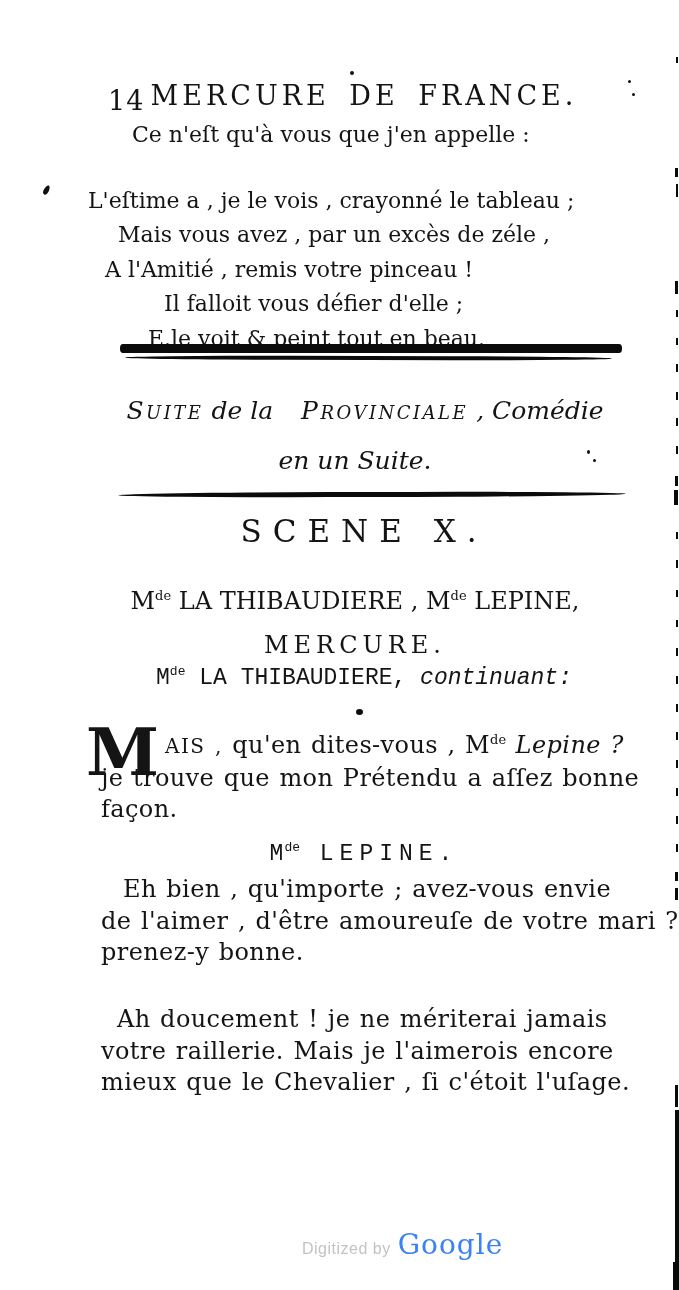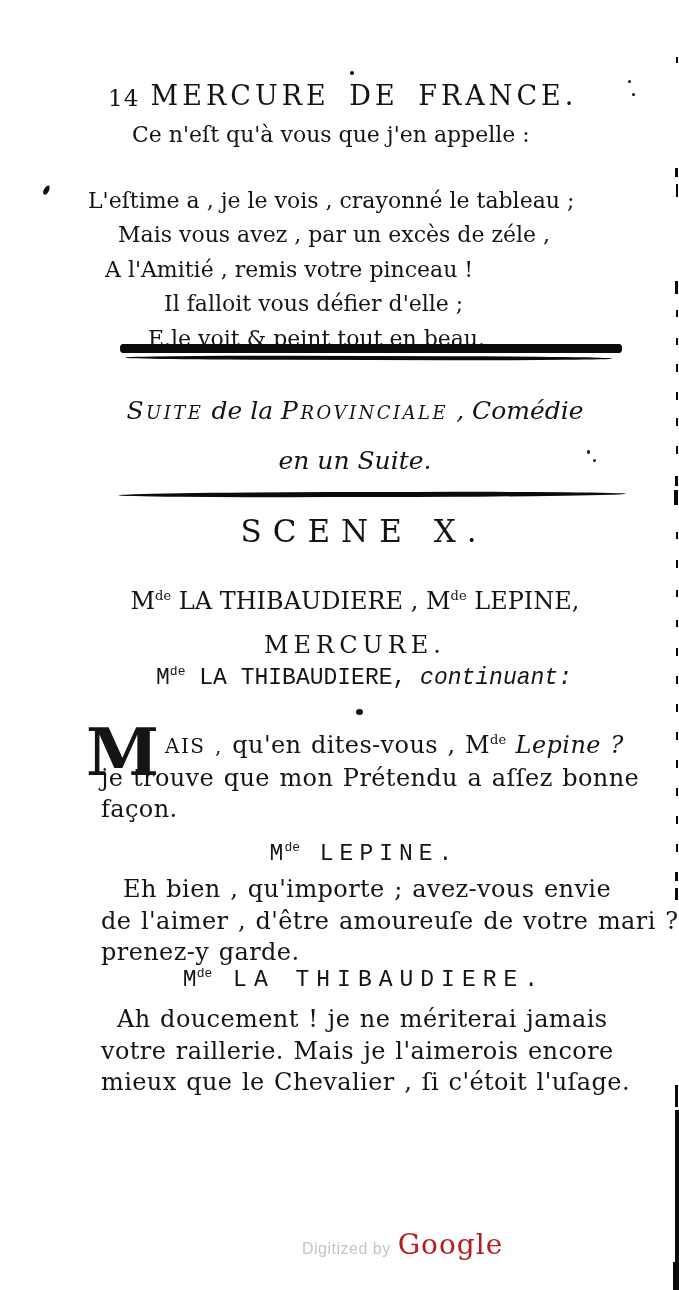--- a/index.html
+++ b/index.html
@@ -1,41 +1,41 @@
 <!DOCTYPE html>
 <html><head>
 <meta charset="utf-8">
 <style>
   html,body{margin:0;padding:0;background:#e9e9e9;}
   .screen{position:relative;width:679px;height:1290px;background:#ffffff;overflow:hidden;
           font-family:"DejaVu Serif", serif;color:#141414;}
 
   
   .hdr{position:absolute;left:88px;top:80px;width:552px;text-align:center;}
-  .pagenum{position:absolute;left:20px;top:5px;font-size:23px;letter-spacing:1px;}
+  .pagenum{position:absolute;left:20px;top:5px;font-size:27px;letter-spacing:1px;}
   .runtitle{font-size:27px;letter-spacing:4px;word-spacing:7px;white-space:nowrap;}
 
   
   .verse{position:absolute;left:88px;top:118px;width:552px;font-size:22px;line-height:34.5px;}
   .verse div{white-space:nowrap;}
   .v1{padding-left:44px;}.v2{padding-left:0;margin-top:31px;}.v3{padding-left:30px;}
   .v4{padding-left:17px;}.v5{padding-left:76px;}.v6{padding-left:60px;}
 
   
   .rule1{position:absolute;left:120px;top:344px;width:502px;}
   .rule1 .bar1{height:9px;background:#0b0b0b;border-radius:3px/4px;}
   .rule1 .bar2{height:4px;margin-top:3px;margin-left:5px;width:97%;background:#0b0b0b;
                border-radius:50%/3px;transform:rotate(.12deg);}
   .rule2{position:absolute;left:118px;top:492px;width:508px;height:5px;background:#0b0b0b;
          border-radius:50%/3px;transform:rotate(-.15deg);}
 
   
   .suite{position:absolute;left:70px;top:386px;width:570px;text-align:center;
          font-style:italic;font-size:25px;line-height:50px;}
-  .sc{font-variant:small-caps;letter-spacing:2.5px;}
+  .sc{font-variant:small-caps;letter-spacing:2.5px;margin-left:20px;}
 
   
   .scene-h{position:absolute;left:88px;top:513px;width:552px;text-align:center;
            font-size:31px;letter-spacing:11px;white-space:nowrap;}
   .chars{position:absolute;left:70px;top:574px;width:570px;text-align:center;
          font-size:24px;line-height:44px;}
   .chars .l2{letter-spacing:5px;}
   sup{font-size:13px;vertical-align:9px;letter-spacing:0;}
 
   .sp-h{position:absolute;left:88px;width:552px;text-align:center;font-size:23px;white-space:nowrap;font-family:Liberation Mono, monospace;}
@@ -54,21 +54,21 @@
   .smallcaps{font-size:20px;letter-spacing:1.5px;}
   .p2{top:874px;}
   .p2 .fl{padding-left:22px;}
   .p3{top:1004px;}
   .p3 .fl{padding-left:16px;}
   .it{font-style:italic;}
 
   
   .wm{position:absolute;left:302px;top:1228px;display:flex;align-items:baseline;gap:7px;}
   .wm-pre{font-family:"Liberation Sans", sans-serif;font-size:16px;color:#c3c3c3;letter-spacing:.5px;}
-  .wm-brand{font-family:"DejaVu Serif", serif;font-size:28px;color:#b91c1c;letter-spacing:1px;}
+  .wm-brand{font-family:"DejaVu Serif", serif;font-size:28px;color:#3b82f6;letter-spacing:1px;}
 
   
   .art{position:absolute;background:#0a0a0a;}
   .speck{position:absolute;background:#111;border-radius:50%;}
   .comma-speck{position:absolute;left:44px;top:185px;width:5px;height:10px;background:#111;
                border-radius:60% 60% 60% 60%/70% 70% 50% 50%;transform:rotate(28deg);}
   .bullet{position:absolute;left:356px;top:709px;width:7px;height:6px;background:#0c0c0c;border-radius:50%;}
 </style>
 </head>
 <body>
@@ -117,24 +117,23 @@
     <div class="fl"><span class="smallcaps">AIS ,</span><span> qu'en dites-vous , M</span><sup>de</sup><span class="it"> Lepine ?</span></div>
     <div>je trouve que mon Prétendu a aſſez bonne</div>
     <div>façon.</div>
   </div>
 
   <div class="sp-h h2"><span>M</span><sup>de</sup><span class="wide1"> LEPINE.</span></div>
 
   <div class="para p2">
     <div class="fl">Eh bien , qu'importe ; avez-vous envie</div>
     <div>de l'aimer , d'être amoureuſe de votre mari ?</div>
-    <div>prenez-y garde.</div>
+    <div>prenez-y bonne.</div>
   </div>
 
-  <div class="sp-h h3"><span>M</span><sup>de</sup><span class="wide2"> LA THIBAUDIERE.</span></div>
 
   <div class="para p3">
     <div class="fl">Ah doucement ! je ne mériterai jamais</div>
     <div>votre raillerie. Mais je l'aimerois encore</div>
     <div>mieux que le Chevalier , ſi c'étoit l'uſage.</div>
   </div>
 
   <div class="wm">
     <span class="wm-pre">Digitized by</span>
     <span class="wm-brand">Google</span>

